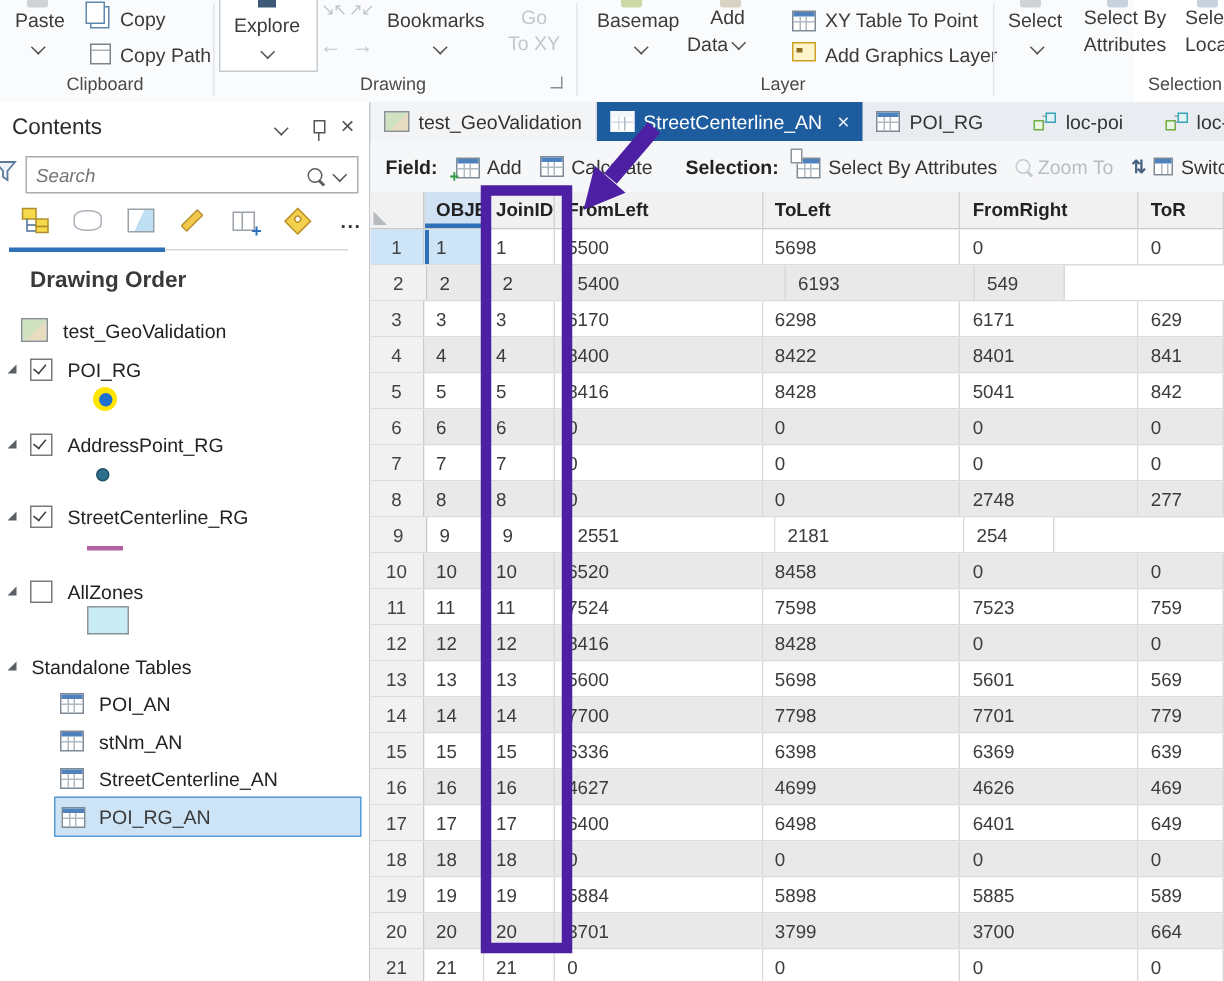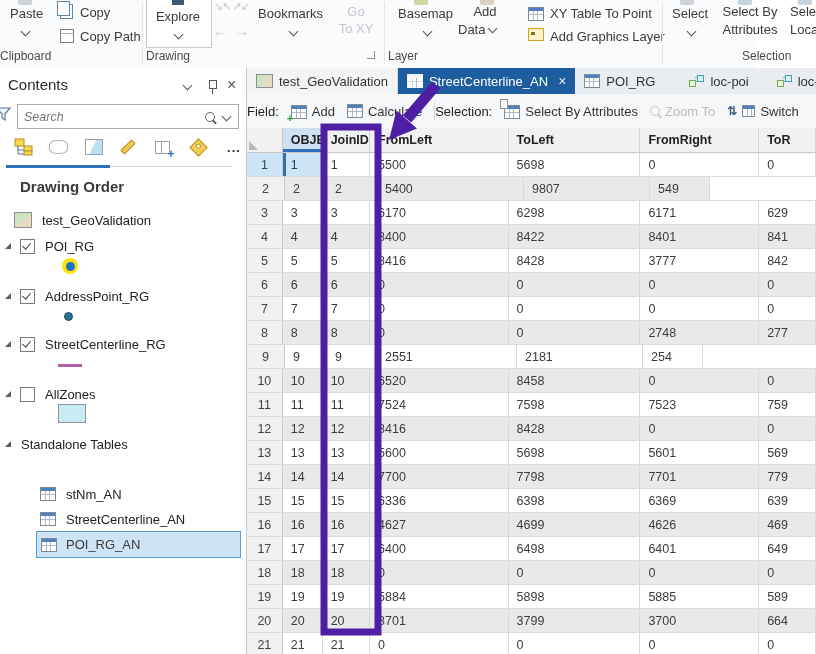--- a/index.html
+++ b/index.html
@@ -2,21 +2,21 @@
 <html><head>
 <meta charset="utf-8">
 <style>
   html,body{margin:0;padding:0;background:#fff}
   .app{position:relative;width:816px;height:654px;overflow:hidden;background:#fff;
        font-family:"Liberation Sans",sans-serif;font-size:13px;color:#3a3a3a;-webkit-font-smoothing:antialiased}
   .abs{position:absolute}
 
   
   .ribbon{position:absolute;left:0;top:0;width:756px;height:68px;background:#fafbfc;border-bottom:1px solid #d9dce0}
-  .rb-lbl{position:absolute;font-size:12px;color:#4a4a4a;text-align:left}
+  .rb-lbl{position:absolute;font-size:12px;color:#4a4a4a;text-align:center}
   .rb-txt{position:absolute;white-space:nowrap;color:#3b3b3b}
   .rb-gray{color:#c3c7cb}
   .rb-div{position:absolute;top:2px;width:1px;height:62px;background:#e4e6e9}
   .chev{display:inline-block;width:6px;height:6px;border-right:1.4px solid #555;border-bottom:1.4px solid #555;transform:rotate(45deg)}
   .stub{position:absolute;top:0;height:5px;width:14px;background:#cfd3d8;border-radius:0 0 2px 2px}
   .explore-box{position:absolute;left:146px;top:-10px;width:64px;height:56px;background:#fff;border:1px solid #c6cbd0}
   .ic-copy{position:relative;display:inline-block;width:11px;height:13px;border:1px solid #5e87ad;background:#fff}
   .ic-copy::before{content:"";position:absolute;left:-4px;top:-4px;width:11px;height:13px;border:1px solid #5e87ad;background:#fff}
   .ic-cpath{display:inline-block;width:12px;height:12px;border:1px solid #7d838a;background:#fff;
             background-image:linear-gradient(#aab1b7 0 1px,transparent 1px);background-position:0 3px;background-repeat:no-repeat}
@@ -81,21 +81,21 @@
   .sym-poi::after{content:"";width:9px;height:9px;border-radius:50%;background:#1f6fd1}
   .sym-addr{position:absolute;width:7px;height:7px;border-radius:50%;background:#2e6f8e;border:1px solid #1d4f66}
   .sym-line{position:absolute;width:24px;height:3px;background:#b2609f}
   .sym-zone{position:absolute;width:26px;height:17px;background:#c9ecf4;border:1px solid #8f9498}
   .sel-item{position:absolute;left:36px;width:203px;height:25px;background:#cde4f7;border:1px solid #5b9bd5;display:flex;align-items:center}
 
   
   .ttoolbar{position:absolute;left:247px;top:94px;width:569px;height:34px;background:#f6f7f8;border-bottom:1px solid #cfcfcf;display:flex;align-items:center;white-space:nowrap}
   .ttoolbar .b{display:flex;align-items:center;gap:5px;margin-left:12px;color:#333}
   .ttoolbar .b.gray{color:#b9bdc1}
-  .ttoolbar .strong{font-weight:normal;color:#222}
+  .ttoolbar .strong{font-weight:bold;margin-left:10px;color:#222}
   .tsep{width:1px;height:18px;background:#d4d7da;margin-left:12px}
 
   
   .grid{position:absolute;left:247px;top:128px;width:569px;height:526px;background:#fff;overflow:hidden}
   .g-header{display:flex;height:24px;background:#f1f1f1;border-bottom:1px solid #c9c9c9;font-weight:bold;font-size:12.5px;color:#222}
   .hcell{display:flex;align-items:center;padding-left:8px;box-sizing:border-box;border-right:1px solid #d4d4d4;overflow:hidden}
   .hcorner{position:relative;width:38px;box-sizing:border-box;border-right:1px solid #c9c9c9}
   .hcorner::after{content:"";position:absolute;left:2px;bottom:2px;width:0;height:0;border-bottom:9px solid #b6babd;border-right:9px solid transparent}
   .hc-obj{background:#cfe1f2;box-shadow:inset 0 -3px 0 #2e71b8}
   .col-0{width:42px}.col-1{width:50px}.col-2{width:147px}.col-3{width:140px}.col-4{width:126px}.col-5{width:60px}
@@ -277,20 +277,26 @@
       <span class="cb"></span>
       <span class="lbl">AllZones</span>
     </div>
     <span class="sym-zone" style="left:58px;top:336px"></span>
 
     <div class="trow" style="top:364px">
       <span class="tri"></span>
       <span class="lbl">Standalone Tables</span>
     </div>
 
+    <div class="trow" style="top:389px">
+      <span class="tbl-ic" style="margin-left:40px">
+          <span class="midline"></span>
+        </span>
+      <span class="lbl">POI_AN</span>
+    </div>
     <div class="trow" style="top:414px">
       <span class="tbl-ic" style="margin-left:40px">
           <span class="midline"></span>
         </span>
       <span class="lbl">stNm_AN</span>
     </div>
     <div class="trow" style="top:439px">
       <span class="tbl-ic" style="margin-left:40px">
           <span class="midline"></span>
         </span>
@@ -352,21 +358,21 @@
           <div class="cell col-2">5500</div>
           <div class="cell col-3">5698</div>
           <div class="cell col-4">0</div>
           <div class="cell col-5">0</div>
         </div>
         <div class="grow even">
           <div class="rn">2</div>
           <div class="cell col-0">2</div>
           <div class="cell col-1">2</div>
           <div class="cell col-2">5400</div>
-          <div class="cell col-4">9807</div>
+          <div class="cell col-4">6193</div>
           <div class="cell col-5">549</div>
         </div>
         <div class="grow odd">
           <div class="rn">3</div>
           <div class="cell col-0">3</div>
           <div class="cell col-1">3</div>
           <div class="cell col-2">6170</div>
           <div class="cell col-3">6298</div>
           <div class="cell col-4">6171</div>
           <div class="cell col-5">629</div>
@@ -379,21 +385,21 @@
           <div class="cell col-3">8422</div>
           <div class="cell col-4">8401</div>
           <div class="cell col-5">841</div>
         </div>
         <div class="grow odd">
           <div class="rn">5</div>
           <div class="cell col-0">5</div>
           <div class="cell col-1">5</div>
           <div class="cell col-2">8416</div>
           <div class="cell col-3">8428</div>
-          <div class="cell col-4">3777</div>
+          <div class="cell col-4">5041</div>
           <div class="cell col-5">842</div>
         </div>
         <div class="grow even">
           <div class="rn">6</div>
           <div class="cell col-0">6</div>
           <div class="cell col-1">6</div>
           <div class="cell col-2">0</div>
           <div class="cell col-3">0</div>
           <div class="cell col-4">0</div>
           <div class="cell col-5">0</div>

